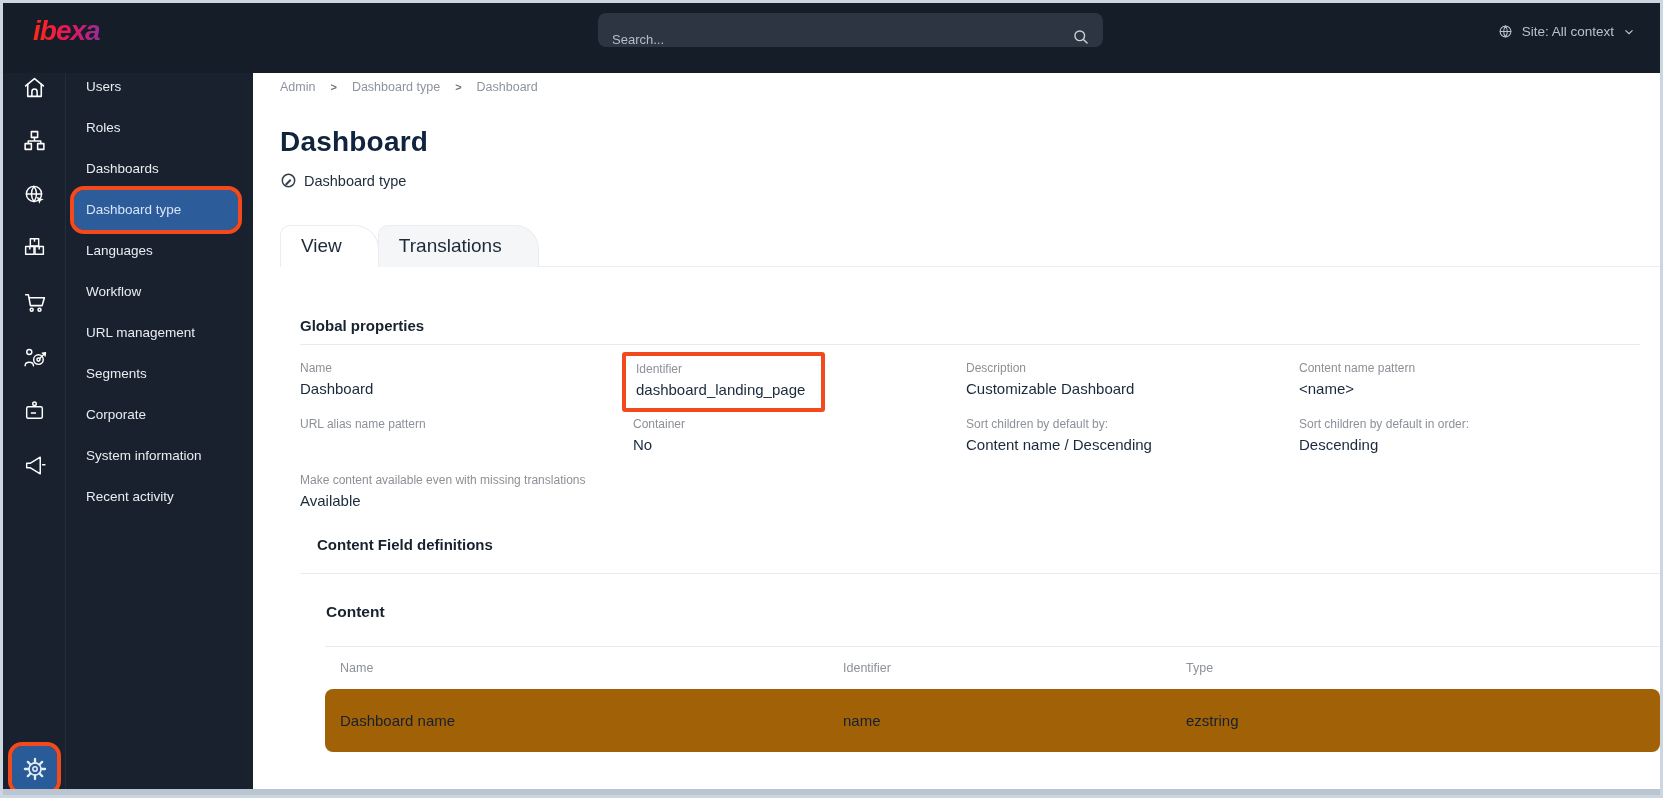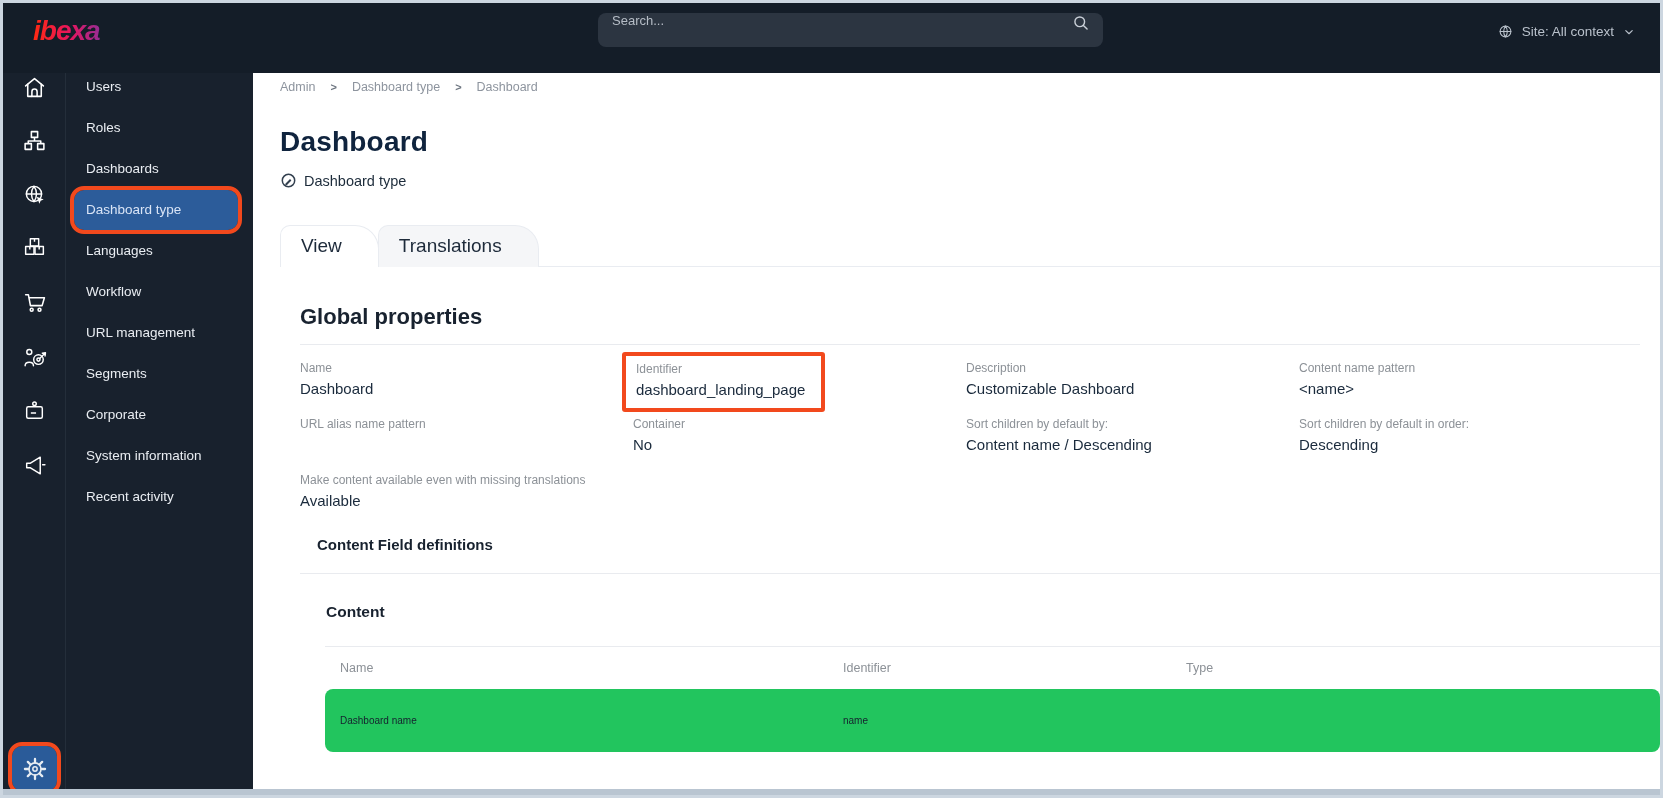--- a/index.html
+++ b/index.html
@@ -8,21 +8,21 @@
   #app { position:relative; width:1663px; height:798px; border:3px solid #ccd6e0;
          background:#fff; overflow:hidden; }
 
   
   .topbar { position:absolute; left:0; top:0; right:0; height:70px; background:#141d28; z-index:5; }
   .logo { position:absolute; left:30px; top:12px; font-size:28px; font-weight:700;
           letter-spacing:-1px; font-style:italic;
           background:linear-gradient(90deg,#ff2a12 0%, #e8155e 55%, #962d94 100%);
           -webkit-background-clip:text; background-clip:text; color:transparent; cursor:pointer; }
   .searchwrap { position:absolute; left:595px; top:10px; width:505px; height:34px;
-          background:#2c3541; border-radius:8px; display:flex; align-items:flex-start; }
+          background:#2c3541; border-radius:8px; display:flex; align-items:flex-end; }
   .searchwrap input { flex:1; background:transparent; border:none; outline:none;
           color:#e6eaef; font-size:13px; padding:0 14px; font-family:inherit; }
   .searchwrap input::placeholder { color:#b6bdc6; opacity:1; }
   .search-ic { width:20px; height:20px; margin-right:12px; flex:0 0 auto; }
   .sitectx { position:absolute; right:24px; top:0; height:57px; display:flex; align-items:center;
           gap:8px; color:#b9c1cb; font-size:13.5px; cursor:pointer; }
 
   
   .rail { position:absolute; left:0; top:57px; bottom:0; width:63px; background:#18212d;
           border-right:1px solid #242e3a; z-index:4; }
@@ -60,22 +60,22 @@
   .sec-heading { position:absolute; font-weight:700; color:#18222f; }
   .divider { position:absolute; height:1px; background:#e9ebef; }
 
   .field { position:absolute; }
   .field .lbl { font-size:12px; color:#8c9197; margin-bottom:5px; white-space:nowrap; }
   .field .val { font-size:15px; color:#1a2a3c; white-space:nowrap; }
   .field.hlbox { border:4px solid #f2491d; border-radius:3px; padding:6px 16px 10px 10px; }
 
   .tbl-header { position:absolute; left:72px; right:0; top:601px; display:flex;
           font-size:12.5px; color:#8c9197; }
-  .tbl-row { position:absolute; left:72px; right:0; top:629px; height:63px; background:#22c55e;
-          border-radius:8px; display:flex; align-items:center; font-size:10px; color:#16202e;
+  .tbl-row { position:absolute; left:72px; right:0; top:629px; height:63px; background:#a16207;
+          border-radius:8px; display:flex; align-items:center; font-size:15px; color:#16202e;
           cursor:pointer; }
   .c1 { width:503px; padding-left:15px; }
   .c2 { width:343px; padding-left:15px; }
   .c3 { flex:1; padding-left:15px; }
 
   .bottom-strip { position:absolute; left:0; right:0; bottom:0; height:6px; background:#b9c5d1; z-index:9; }
 
   svg { display:block; }
 </style>
 </head>
@@ -198,21 +198,21 @@
         <path d="M5.6 11.5 l4.4 -4.4 1.4 1.4 -4.4 4.4 -1.9 .5 z" fill="#33404f"></path>
       </svg>
       <span>Dashboard type</span>
     </div>
 
     <div class="tabstrip">
       <div class="tab active">View</div>
       <div class="tab inactive">Translations</div>
     </div>
 
-    <div class="sec-heading" style="left:47px; top:244px; font-size:22px">Global properties</div>
+    <div class="sec-heading" style="left:47px; top:257px; font-size:15px">Global properties</div>
     <div class="divider" style="left:47px; right:20px; top:284px"></div>
 
     <div class="field" style="left:47px; top:301px">
       <div class="lbl">Name</div>
       <div class="val">Dashboard</div>
     </div>
     <div class="field hlbox" style="left:369px; top:292px">
       <div class="lbl">Identifier</div>
       <div class="val">dashboard_landing_page</div>
     </div>
@@ -255,17 +255,18 @@
 
     <div class="tbl-header">
       <div class="c1">Name</div>
       <div class="c2">Identifier</div>
       <div class="c3">Type</div>
     </div>
 
     <div class="tbl-row">
       <div class="c1">Dashboard name</div>
       <div class="c2">name</div>
+      <div class="c3">ezstring</div>
     </div>
   </div>
 
   <div class="bottom-strip"></div>
 </div>
 
 </body></html>

